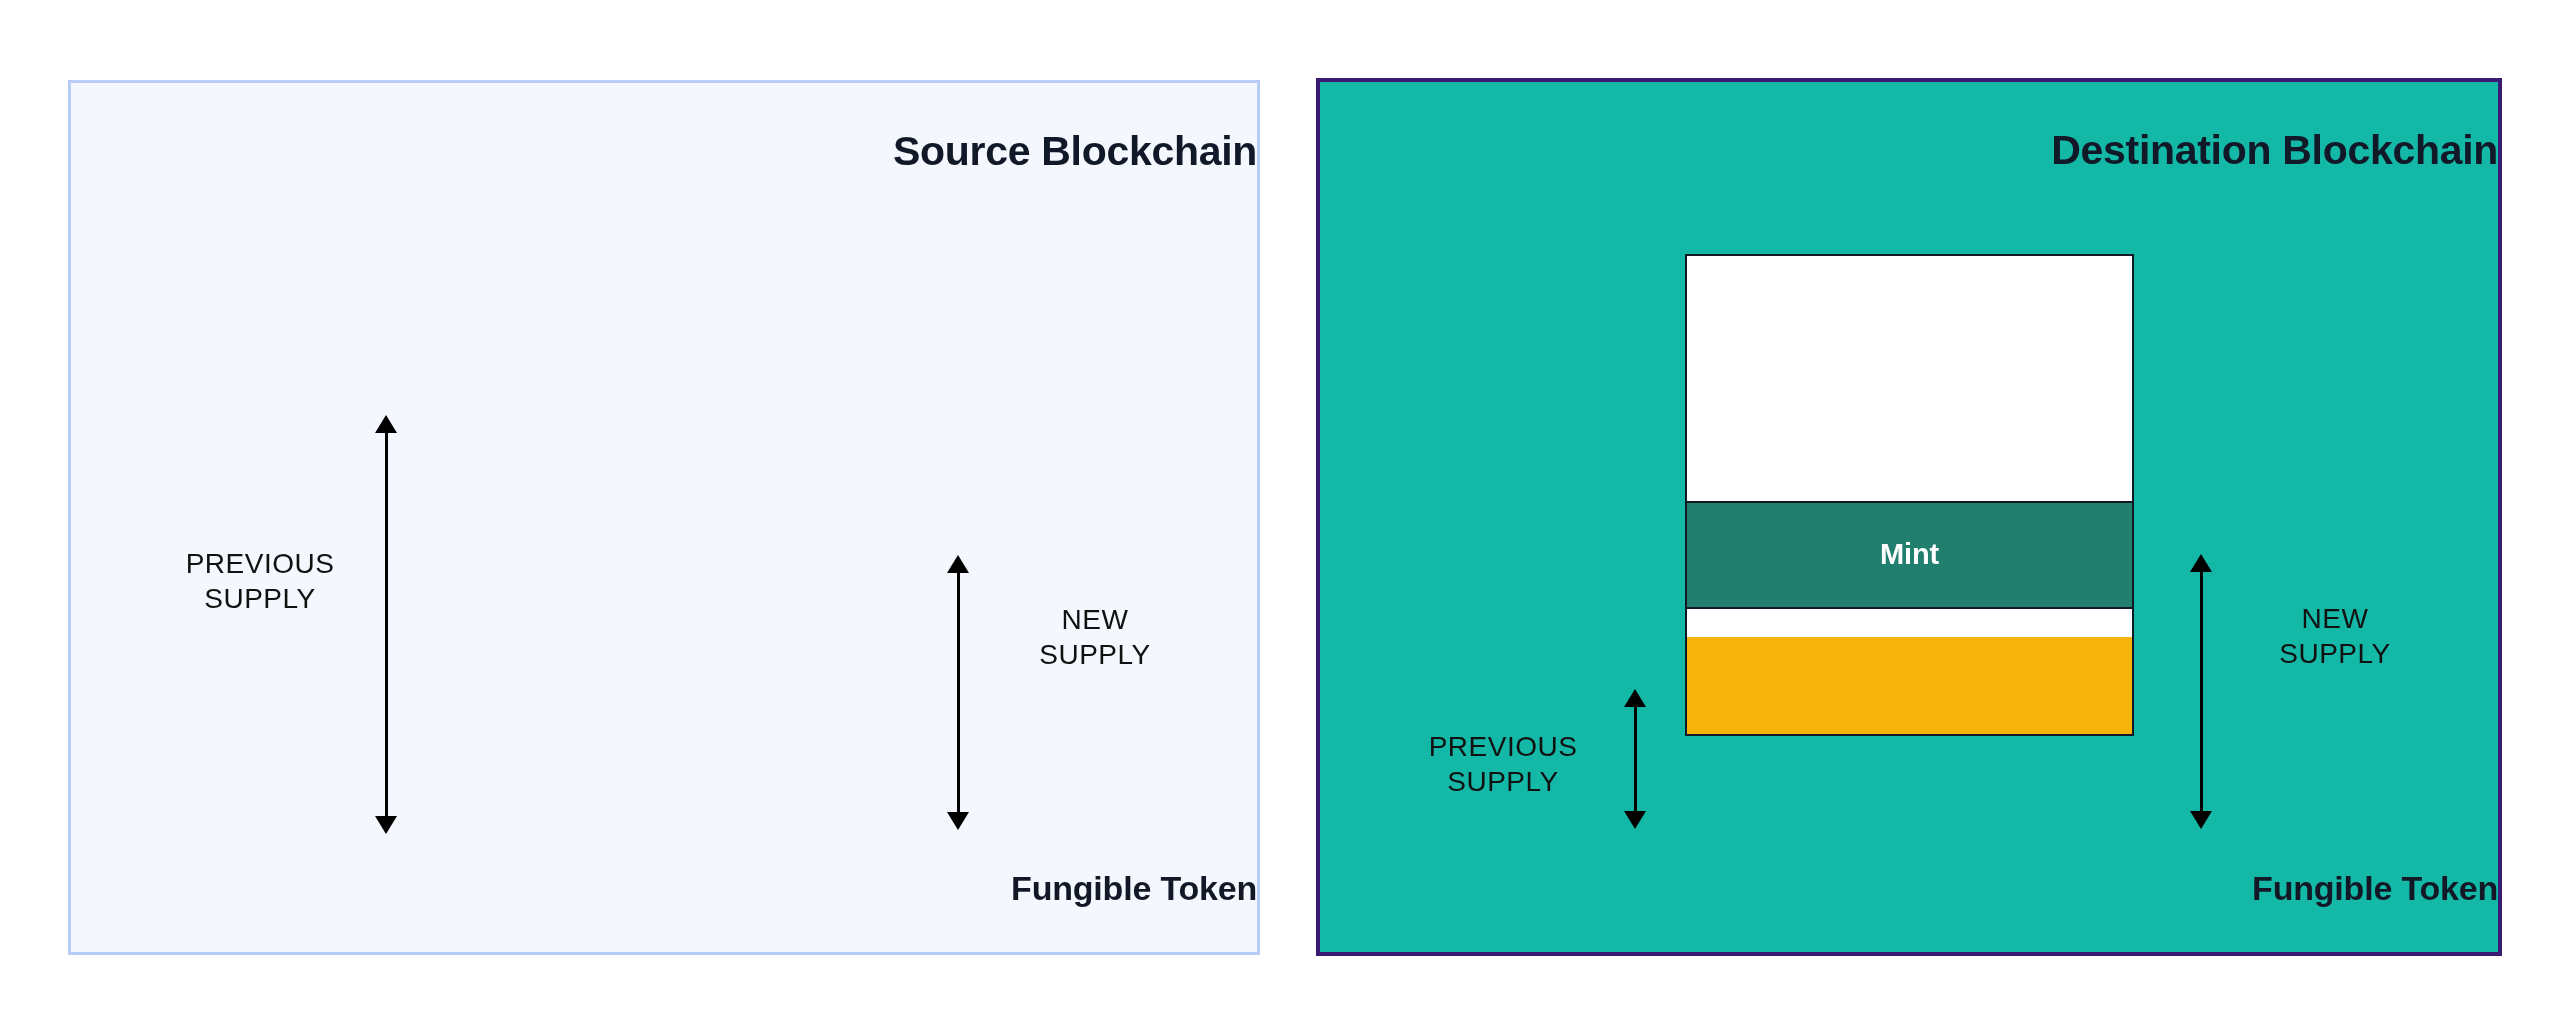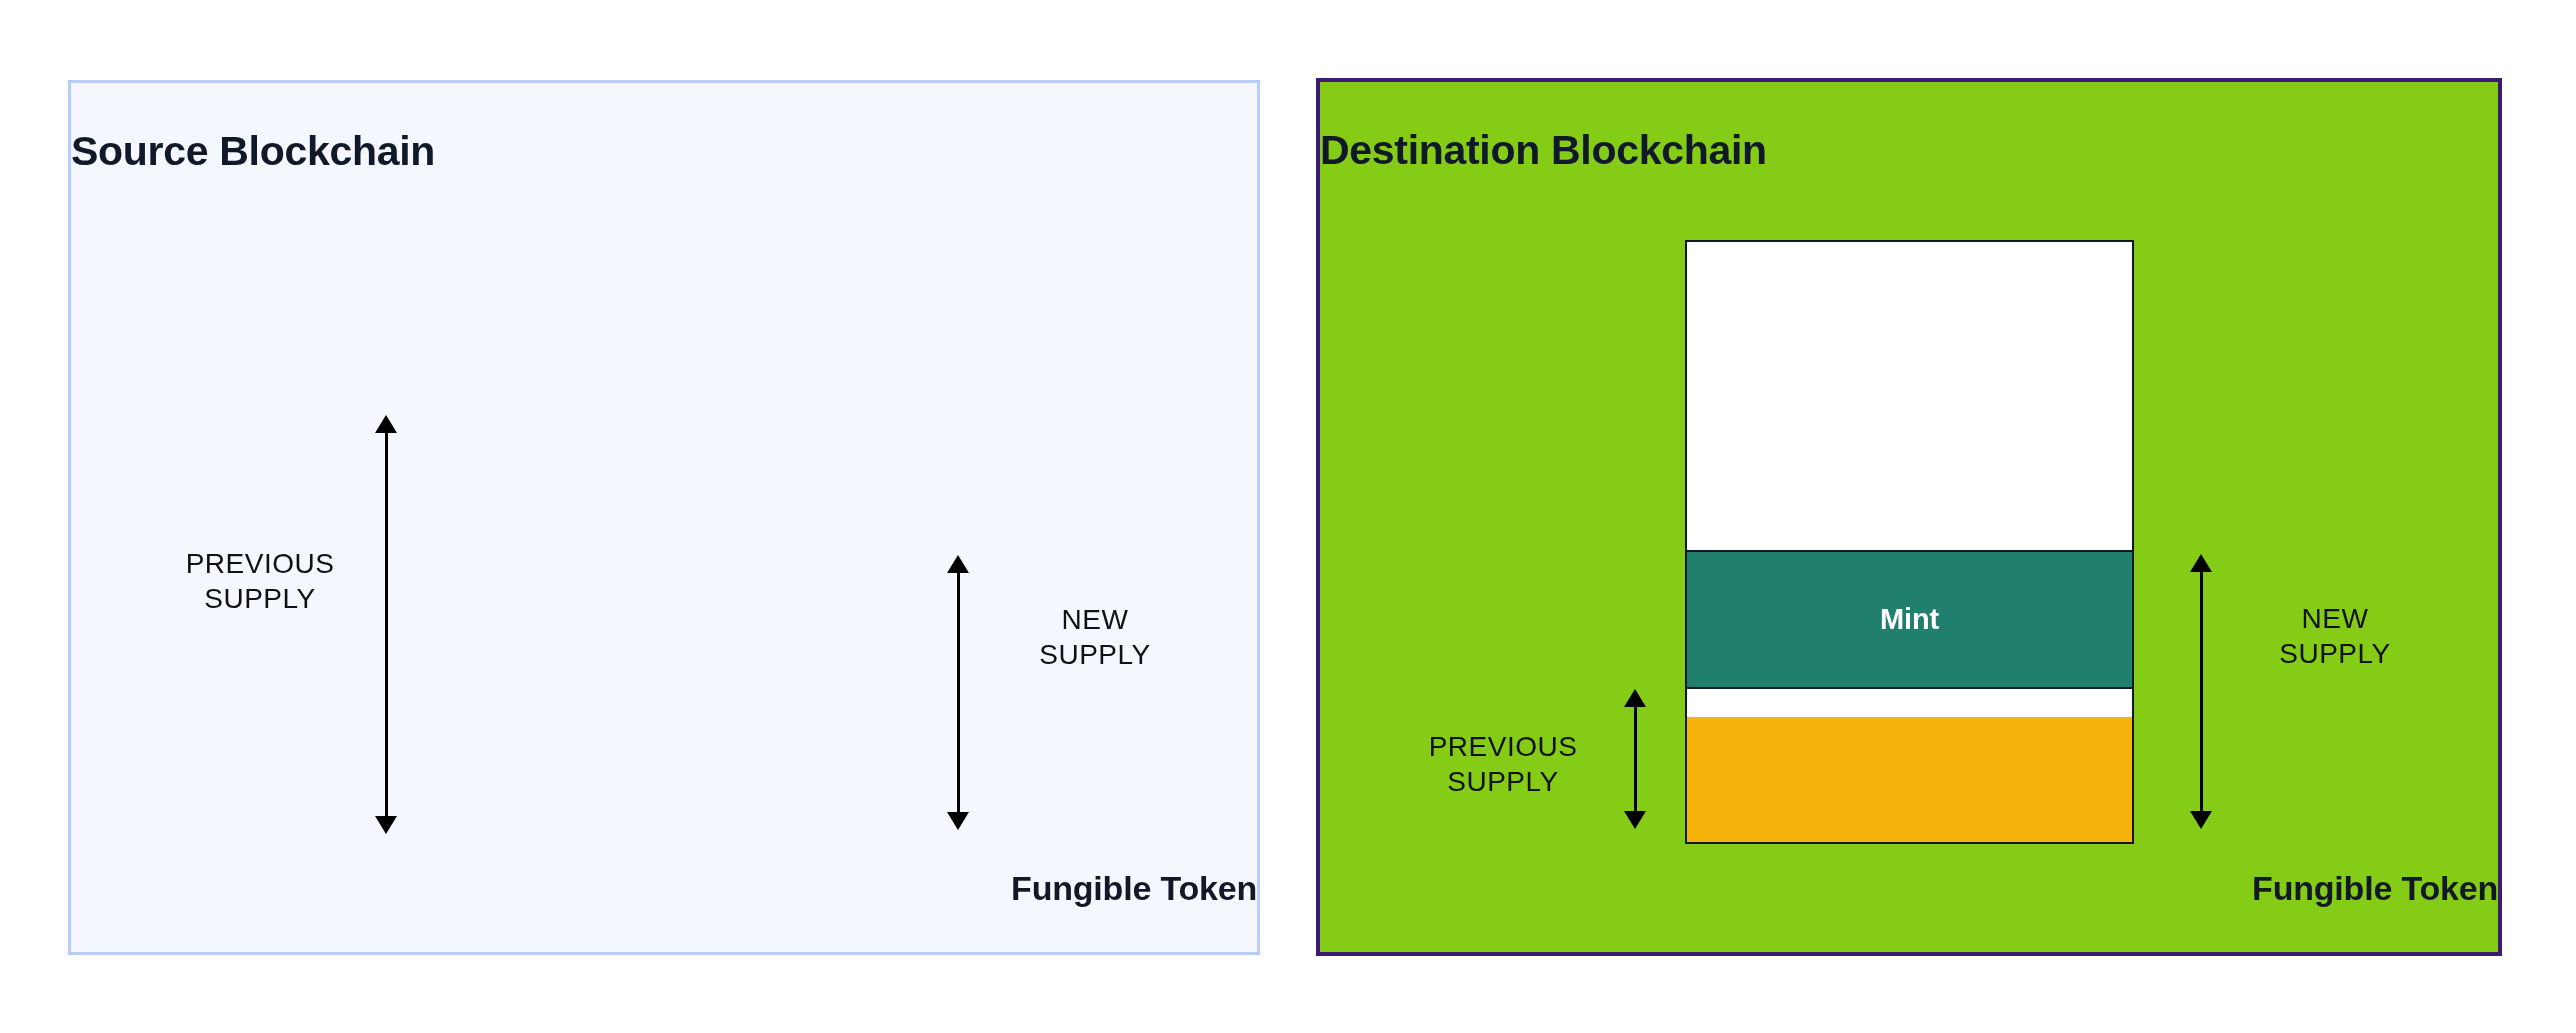--- a/index.html
+++ b/index.html
@@ -33,30 +33,30 @@
     width: 1192px;
     height: 875px;
     background: #F4F8FE;
     border: 3.3px solid #B7CDF7;
   }
   .panel.destination {
     left: 1316px;
     top: 78px;
     width: 1186px;
     height: 878px;
-    background: #84cc16;
+    background: #14b8a6;
     border: 4.6px solid #3B1A73;
   }
 
   .panel-title {
     position: absolute;
     left: 0;
     right: 0;
     top: 48px;
-    text-align: left;
+    text-align: right;
     font-size: 41px;
     font-weight: 700;
     color: #111827;
     letter-spacing: -0.3px;
     line-height: 1;
     white-space: nowrap;
   }
 
   .panel-footer {
     position: absolute;
@@ -83,23 +83,23 @@
     justify-content: flex-end;
   }
   .bar.source-bar {
     left: 376px;   
     top: 184px;
     width: 449px;
     height: 564px;
   }
   .bar.destination-bar {
     left: 365px;
-    top: 158px;
+    top: 172px;
     width: 449px;
-    height: 604px;
+    height: 482px;
     gap: 28px;
   }
 
   .seg {
     position: relative;
     box-sizing: border-box;
     display: flex;
     align-items: center;
     justify-content: center;
     color: #ffffff;

